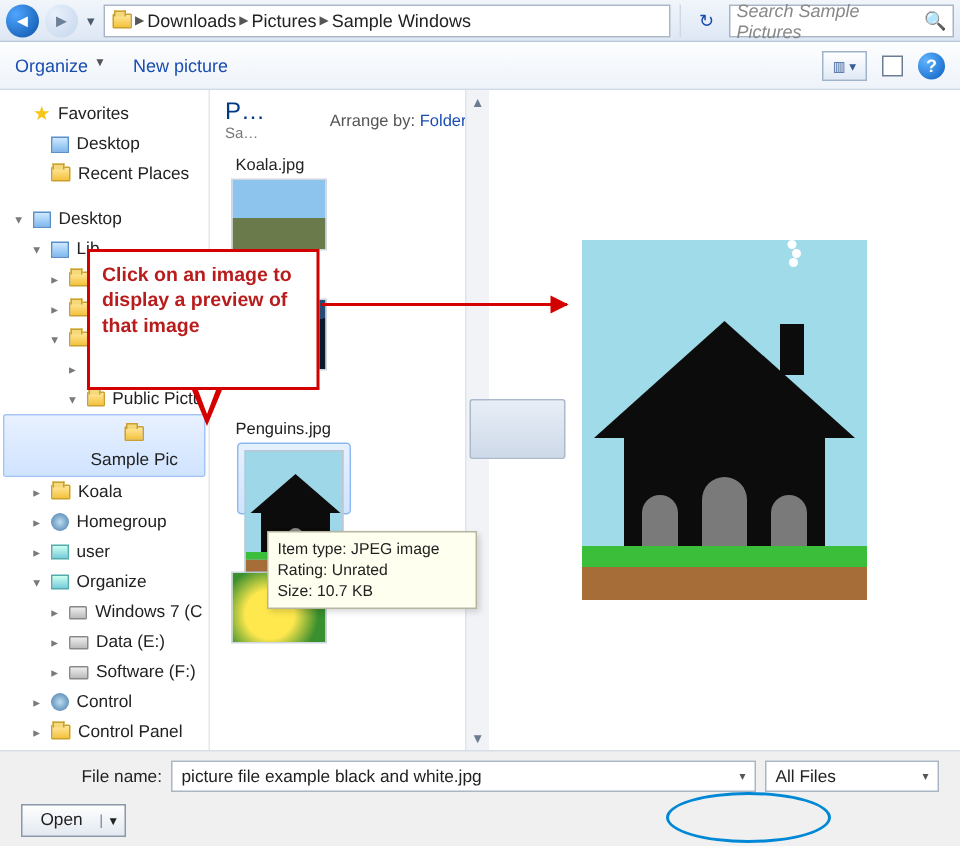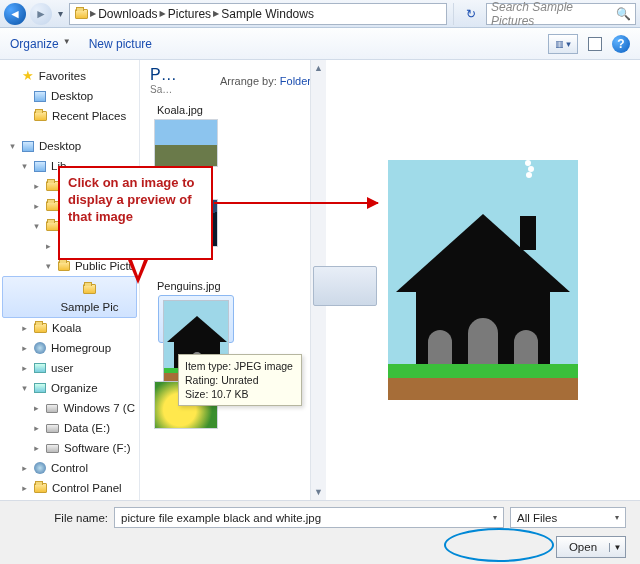--- a/index.html
+++ b/index.html
@@ -44,21 +44,21 @@
   .list-header .arrange { font-size:11px; color:#555;}
   .list-header .arrange a { color:#1a4db0;}
   .list-header .sa { font-size:10px; color:#777;}
   .file-item { margin:6px 0 2px 8px; }
   .file-label { font-size:11px; padding:1px 3px; }
   .thumb { width:64px; height:48px; border:1px solid #cfd6df; background:#ddd; display:block; margin-top:2px;}
   .thumb.sel-wrap { padding:4px; background:linear-gradient(#e6f1ff,#cfe4ff); border:1px solid #8cb8f2; border-radius:3px; width:76px; margin-left:4px; text-align:center;}
   .thumb.sel-wrap .inner { width:66px; height:82px; background:#9ed7e8; border:1px solid #bcc6d2; margin:0 auto; position:relative;}
   .file-label.below { text-align:center; display:block; width:76px; font-size:10px; padding-top:2px;}
 
-  .tooltip { position:absolute; left:178px; top:354px; width:124px; background:#fffff0; border:1px solid #b6b6a0; padding:4px 6px; font-size:10.5px; line-height:14px; box-shadow:2px 2px 4px rgba(0,0,0,.15); z-index:5;}
+  .tooltip { position:absolute; left:178px; top:354px; width:140px; background:#fffff0; border:1px solid #b6b6a0; padding:4px 6px; font-size:10.5px; line-height:14px; box-shadow:2px 2px 4px rgba(0,0,0,.15); z-index:5;}
 
   .preview { flex:1; display:flex; align-items:center; justify-content:center; }
   .preview-inner { width:190px; height:240px; background:#a0dbe9; position:relative; }
   .hill { position:absolute; bottom:0; left:0; right:0; height:22px; background:#a66d38;}
   .grass { position:absolute; bottom:22px; left:0; right:0; height:14px; background:#3bbf3b;}
   .house-body { position:absolute; bottom:36px; left:28px; width:134px; height:72px; background:#0c0c0c;}
   .door { position:absolute; bottom:0; left:52px; width:30px; height:46px; background:#7a7a7a; border-top-left-radius:15px; border-top-right-radius:15px;}
   .win { position:absolute; bottom:0; width:24px; height:34px; background:#7a7a7a; border-top-left-radius:12px; border-top-right-radius:12px;}
   .win.w1 { left:12px;} .win.w2 { right:12px;}
   .roof { position:absolute; bottom:108px; left:8px; width:0; height:0; border-left:87px solid transparent; border-right:87px solid transparent; border-bottom:78px solid #0c0c0c;}
@@ -73,21 +73,21 @@
   .callout-stem::after{ content:""; position:absolute; left:-6px; top:-24px; border-left:6px solid transparent; border-right:6px solid transparent; border-top:16px solid #fff;}
   .red-arrow { position:absolute; left:214px; top:202px; width:164px; height:2px; background:#d40000; z-index:18;}
   .red-arrow::after { content:""; position:absolute; right:-1px; top:-5px; border-left:12px solid #d40000; border-top:6px solid transparent; border-bottom:6px solid transparent;}
 
   
   .bottom { height:64px; background:#f0f0f0; border-top:1px solid #d7dde6; padding:6px 14px 0; position:relative;}
   .fn-row { display:flex; align-items:center; gap:6px;}
   .fn-label { width:94px; text-align:right; font-size:11.5px;}
   .fn-input { flex:1; height:21px; border:1px solid #abb6c4; background:#fff; padding:0 6px; font-size:11.5px; display:flex; align-items:center; justify-content:space-between;}
   .fn-filter { width:116px; height:21px; border:1px solid #abb6c4; background:#fff; padding:0 6px; font-size:11.5px; display:flex; align-items:center; justify-content:space-between;}
-  .btn-row { display:flex; justify-content:flex-end; gap:8px; margin-top:8px;}
+  .btn-row { display:flex; justify-content:flex-end; gap:8px; margin-top:8px;flex-direction:column;}
   .winbtn { width:70px; height:22px; border:1px solid #8a98aa; background:linear-gradient(#fefefe,#e3e9f1); font-size:11.5px; display:flex; align-items:center; justify-content:center;}
   .open-split { display:flex;}
   .open-split .drop { width:16px; border-left:1px solid #8a98aa;}
   .ellipse { position:absolute; right:86px; bottom:2px; width:110px; height:34px; border:2px solid #0088d6; border-radius:50%/50%; pointer-events:none;}
 
   .vscroll { position:absolute; right:0; top:0; bottom:0; width:16px; background:#f1f3f7; border-left:1px solid #dfe4eb;}
   .vscroll .arr { height:16px; display:flex; align-items:center; justify-content:center; font-size:9px; color:#6b7c92;}
   .vscroll .track { position:absolute; top:16px; bottom:16px; left:2px; right:2px; }
   .vscroll .thumb { position:absolute; left:0; right:0; top:188px; height:40px; background:linear-gradient(#e8eef7,#cdd9e8); border:1px solid #aab9cc; border-radius:2px;}
   .vscroll .barr { position:absolute; bottom:0; left:0; right:0;}

